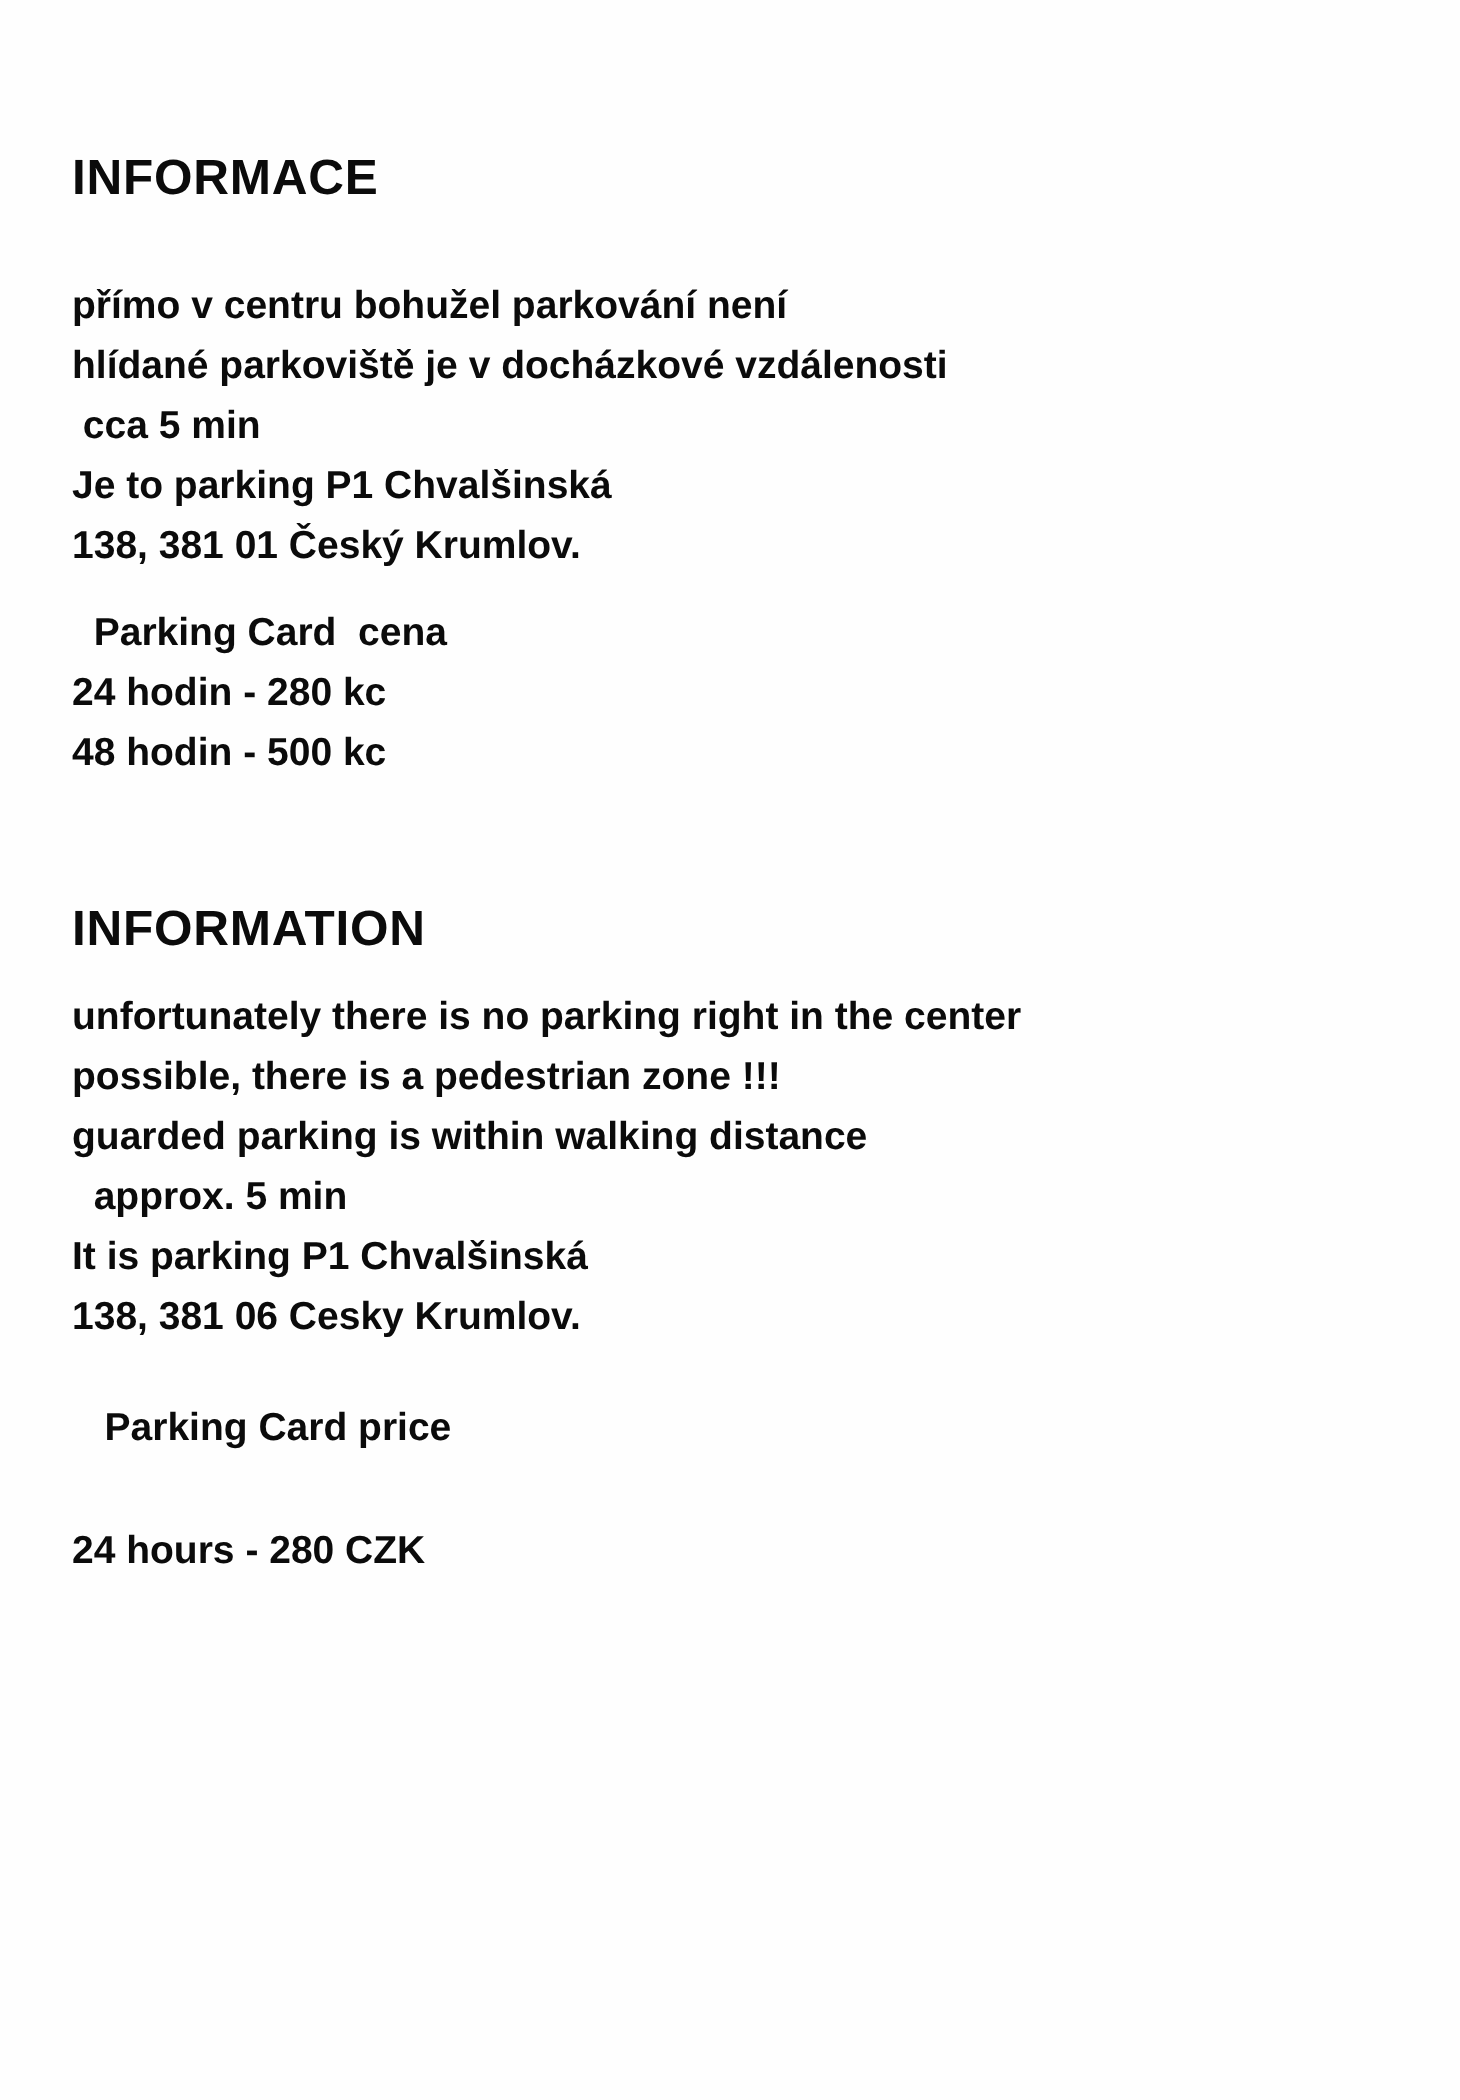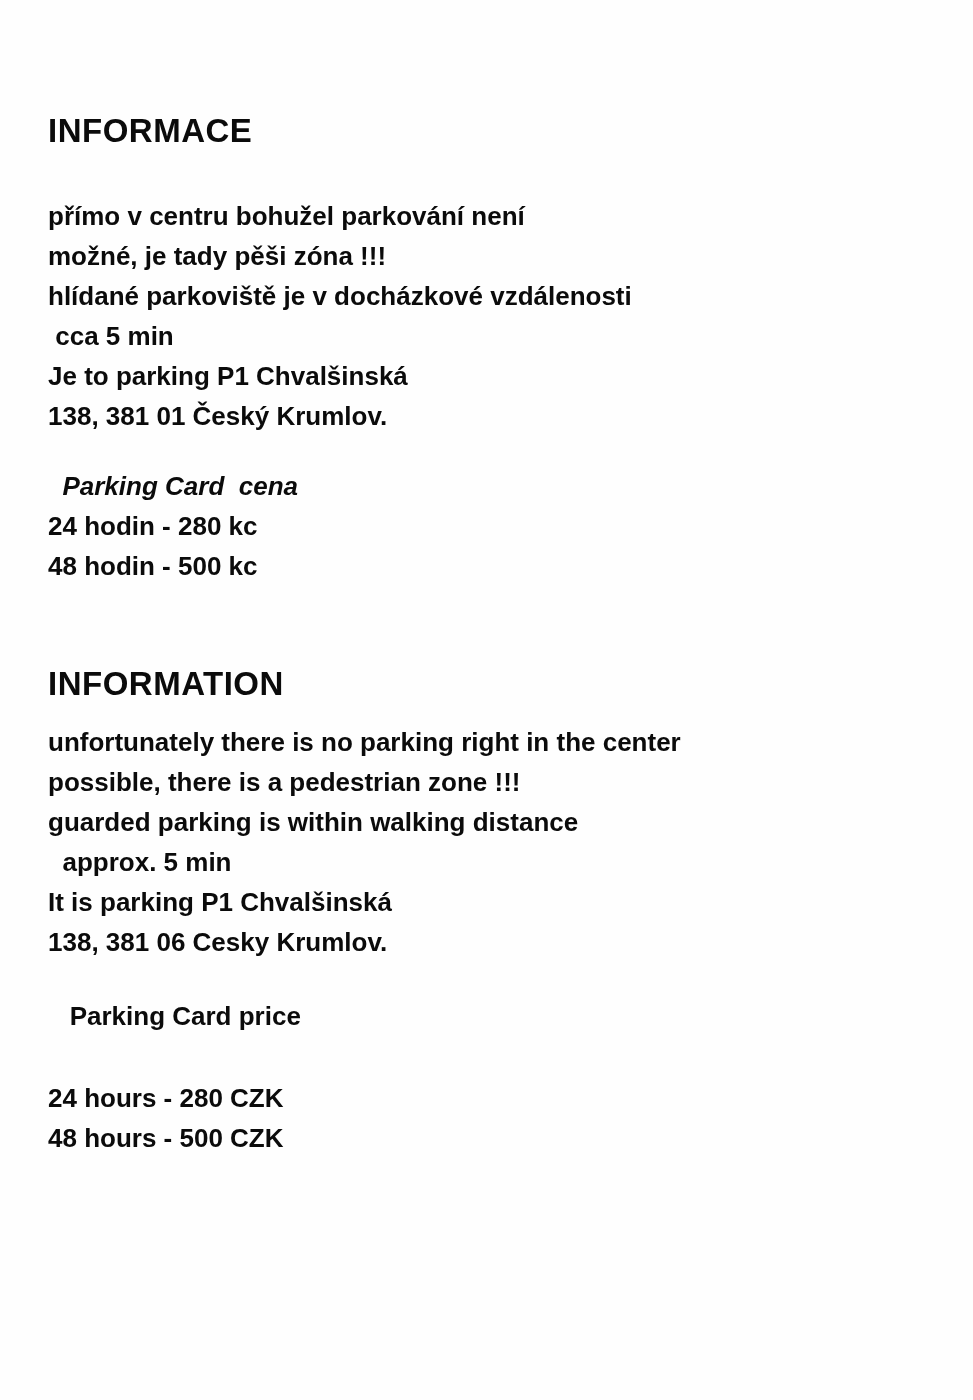--- a/index.html
+++ b/index.html
@@ -10,53 +10,52 @@
   .page {
     position: relative;
     width: 973px;
     height: 1400px;
     background: #fefefe;
     overflow: hidden;
     font-family: "Liberation Sans", sans-serif;
     font-weight: 700;
     color: #0b0b0b;
     box-sizing: border-box;
-    padding: 13px 40px 0 48px;
+    padding: 0 40px 0 48px;
   }
   .heading {
     font-size: 33px;
     line-height: 44px;
     letter-spacing: 0.5px;
     white-space: pre-wrap;
   }
   .line {
     font-size: 26px;
     line-height: 40px;
     white-space: pre-wrap;
   }
   
   .h-cz        { margin-top: 96px; }
   .para-cz     { margin-top: 43px; }
-  .pricehead-cz{ margin-top: 30px; font-style: italic; }
+  .pricehead-cz{ margin-top: 18px; }
   .prices-cz   { }
   .h-en        { margin-top: 76px; }
   .para-en     { margin-top: 16px; }
   .pricehead-en{ margin-top: 34px; }
   .prices-en   { margin-top: 42px; }
 </style>
 </head>
 <body>
 
 <div class="page">
 
   <div class="heading h-cz">INFORMACE</div>
 
   <div class="para-cz">
     <div class="line">přímo v centru bohužel parkování není</div>
-    <div class="line">možné, je tady pěši zóna !!!</div>
     <div class="line">hlídané parkoviště je v docházkové vzdálenosti</div>
     <div class="line"> cca 5 min</div>
     <div class="line">Je to parking P1 Chvalšinská</div>
     <div class="line">138, 381 01 Český Krumlov.</div>
   </div>
 
   <div class="line pricehead-cz">  Parking Card  cena</div>
 
   <div class="prices-cz">
     <div class="line">24 hodin - 280 kc</div>
@@ -71,16 +70,15 @@
     <div class="line">guarded parking is within walking distance</div>
     <div class="line">  approx. 5 min</div>
     <div class="line">It is parking P1 Chvalšinská</div>
     <div class="line">138, 381 06 Cesky Krumlov.</div>
   </div>
 
   <div class="line pricehead-en">   Parking Card price</div>
 
   <div class="prices-en">
     <div class="line">24 hours - 280 CZK</div>
-    <div class="line">48 hours - 500 CZK</div>
   </div>
 
 </div>
 
 </body></html>

